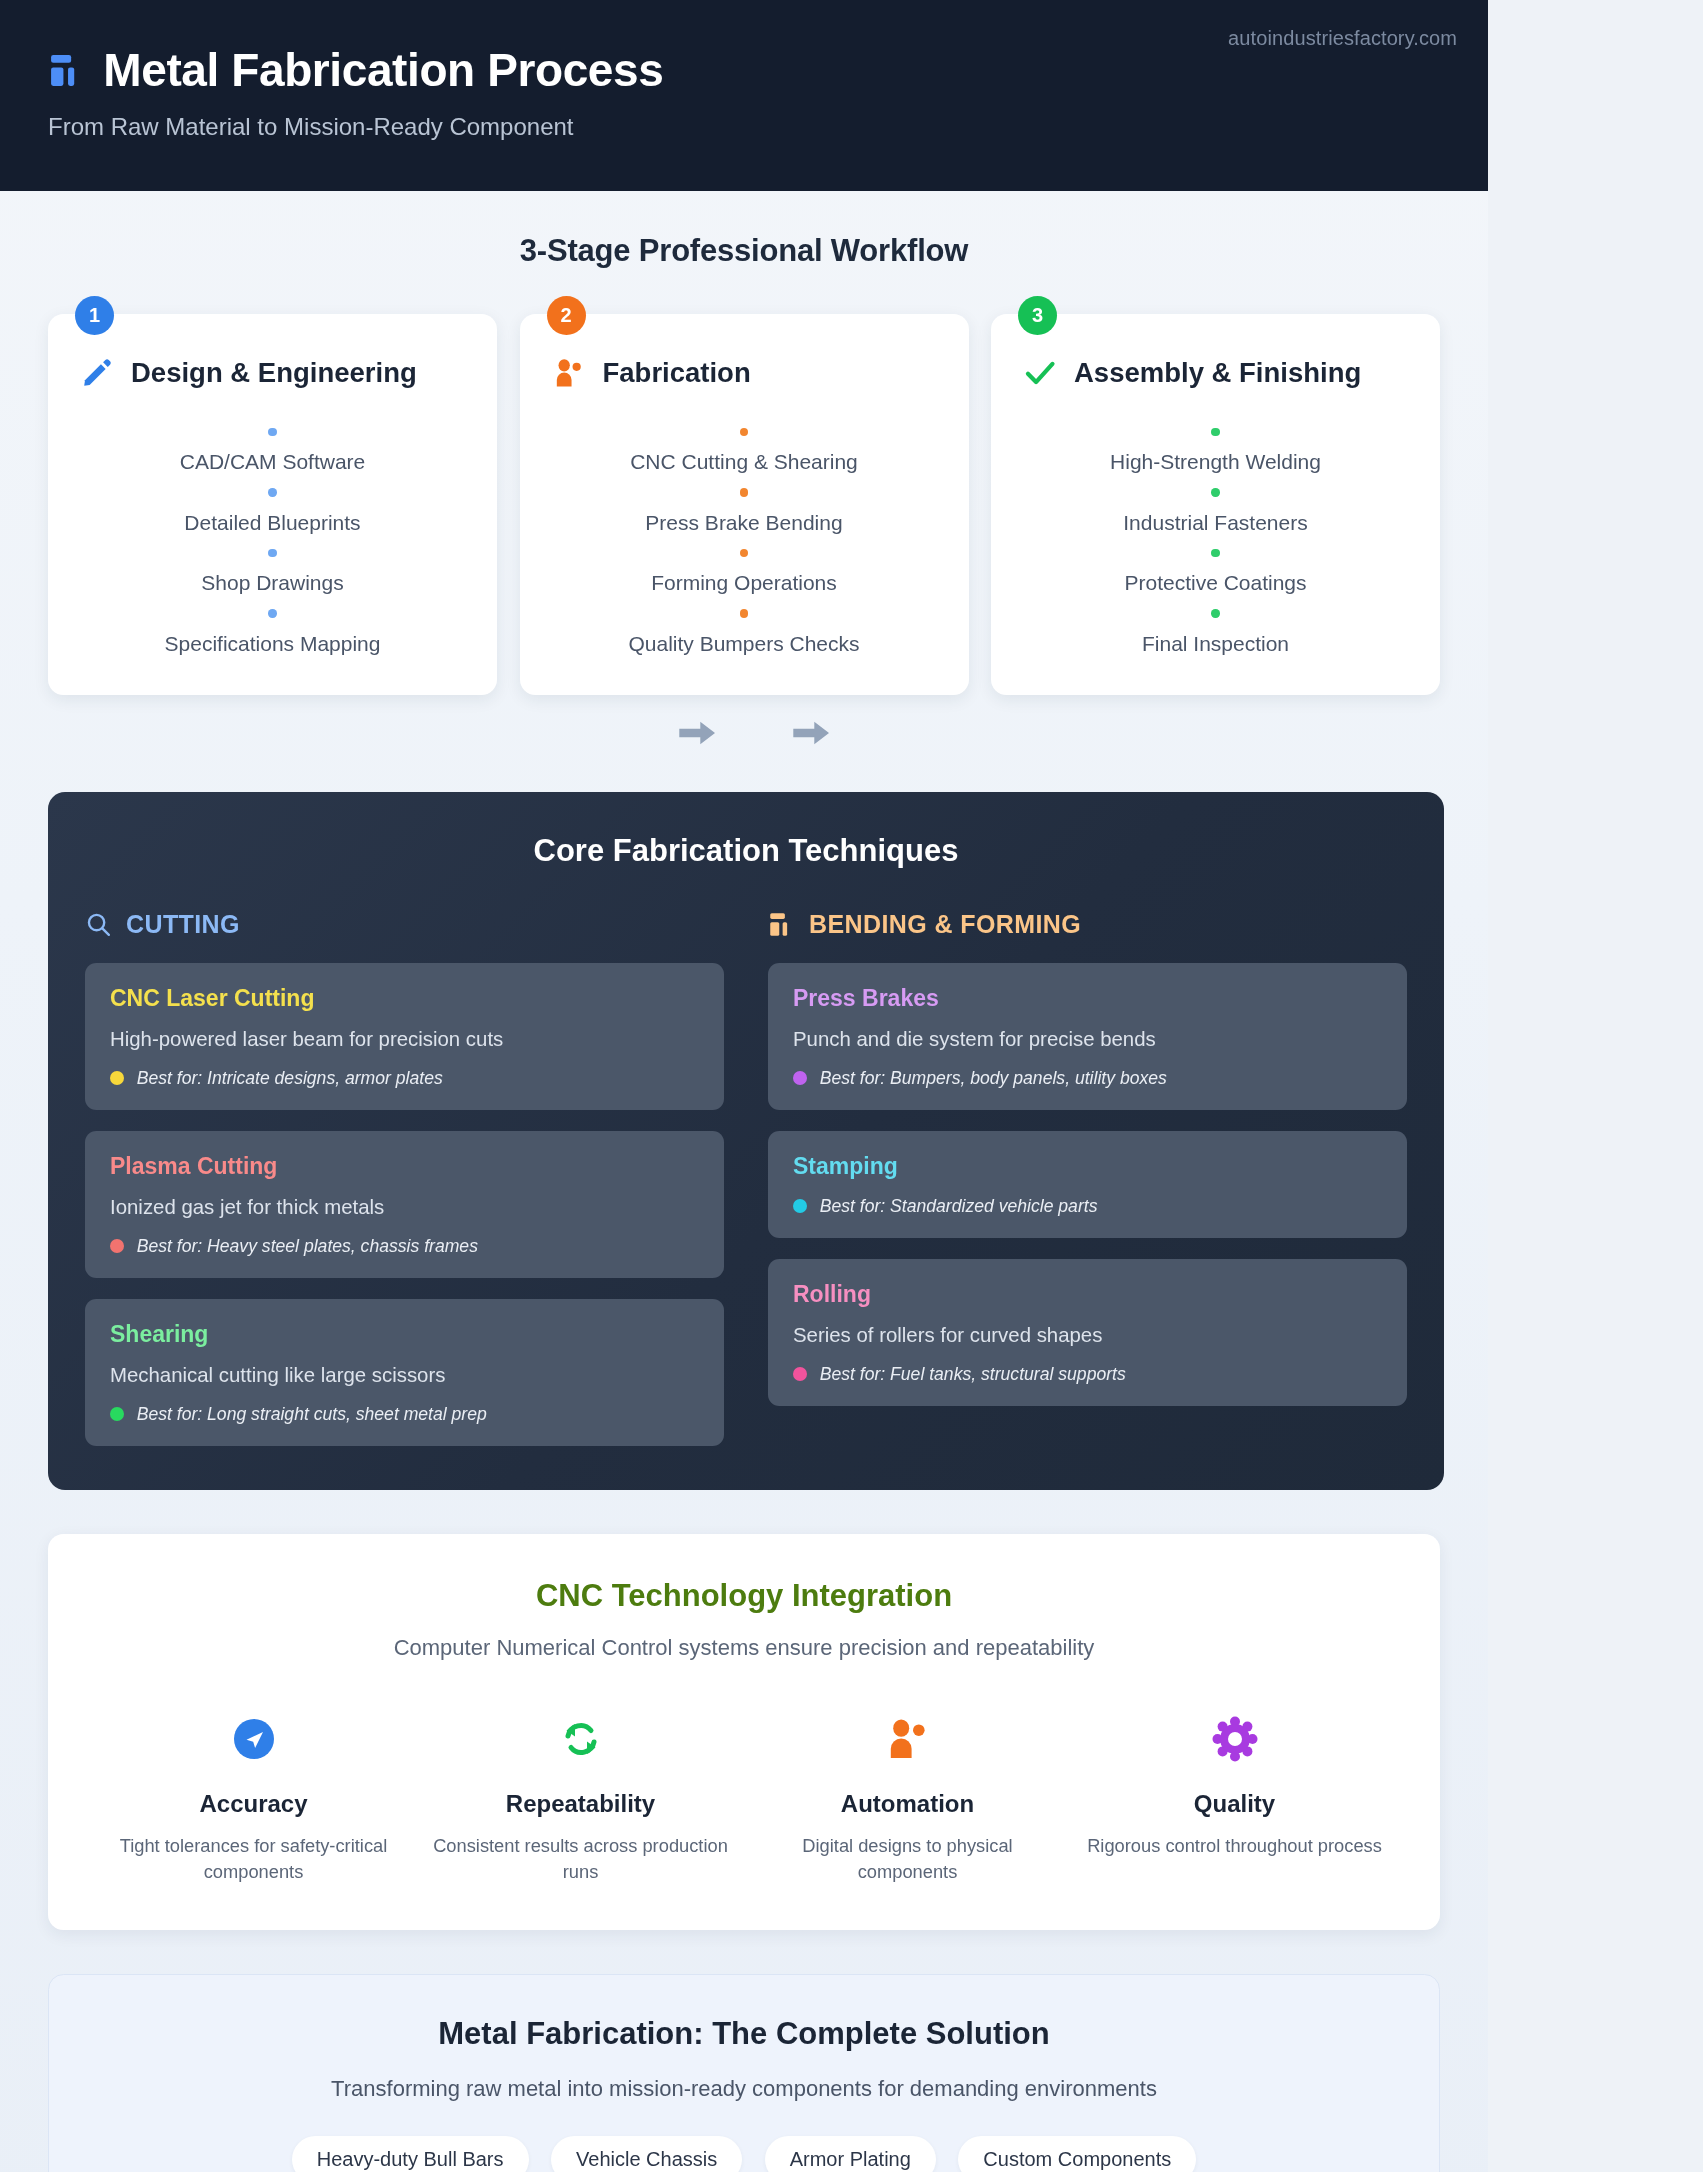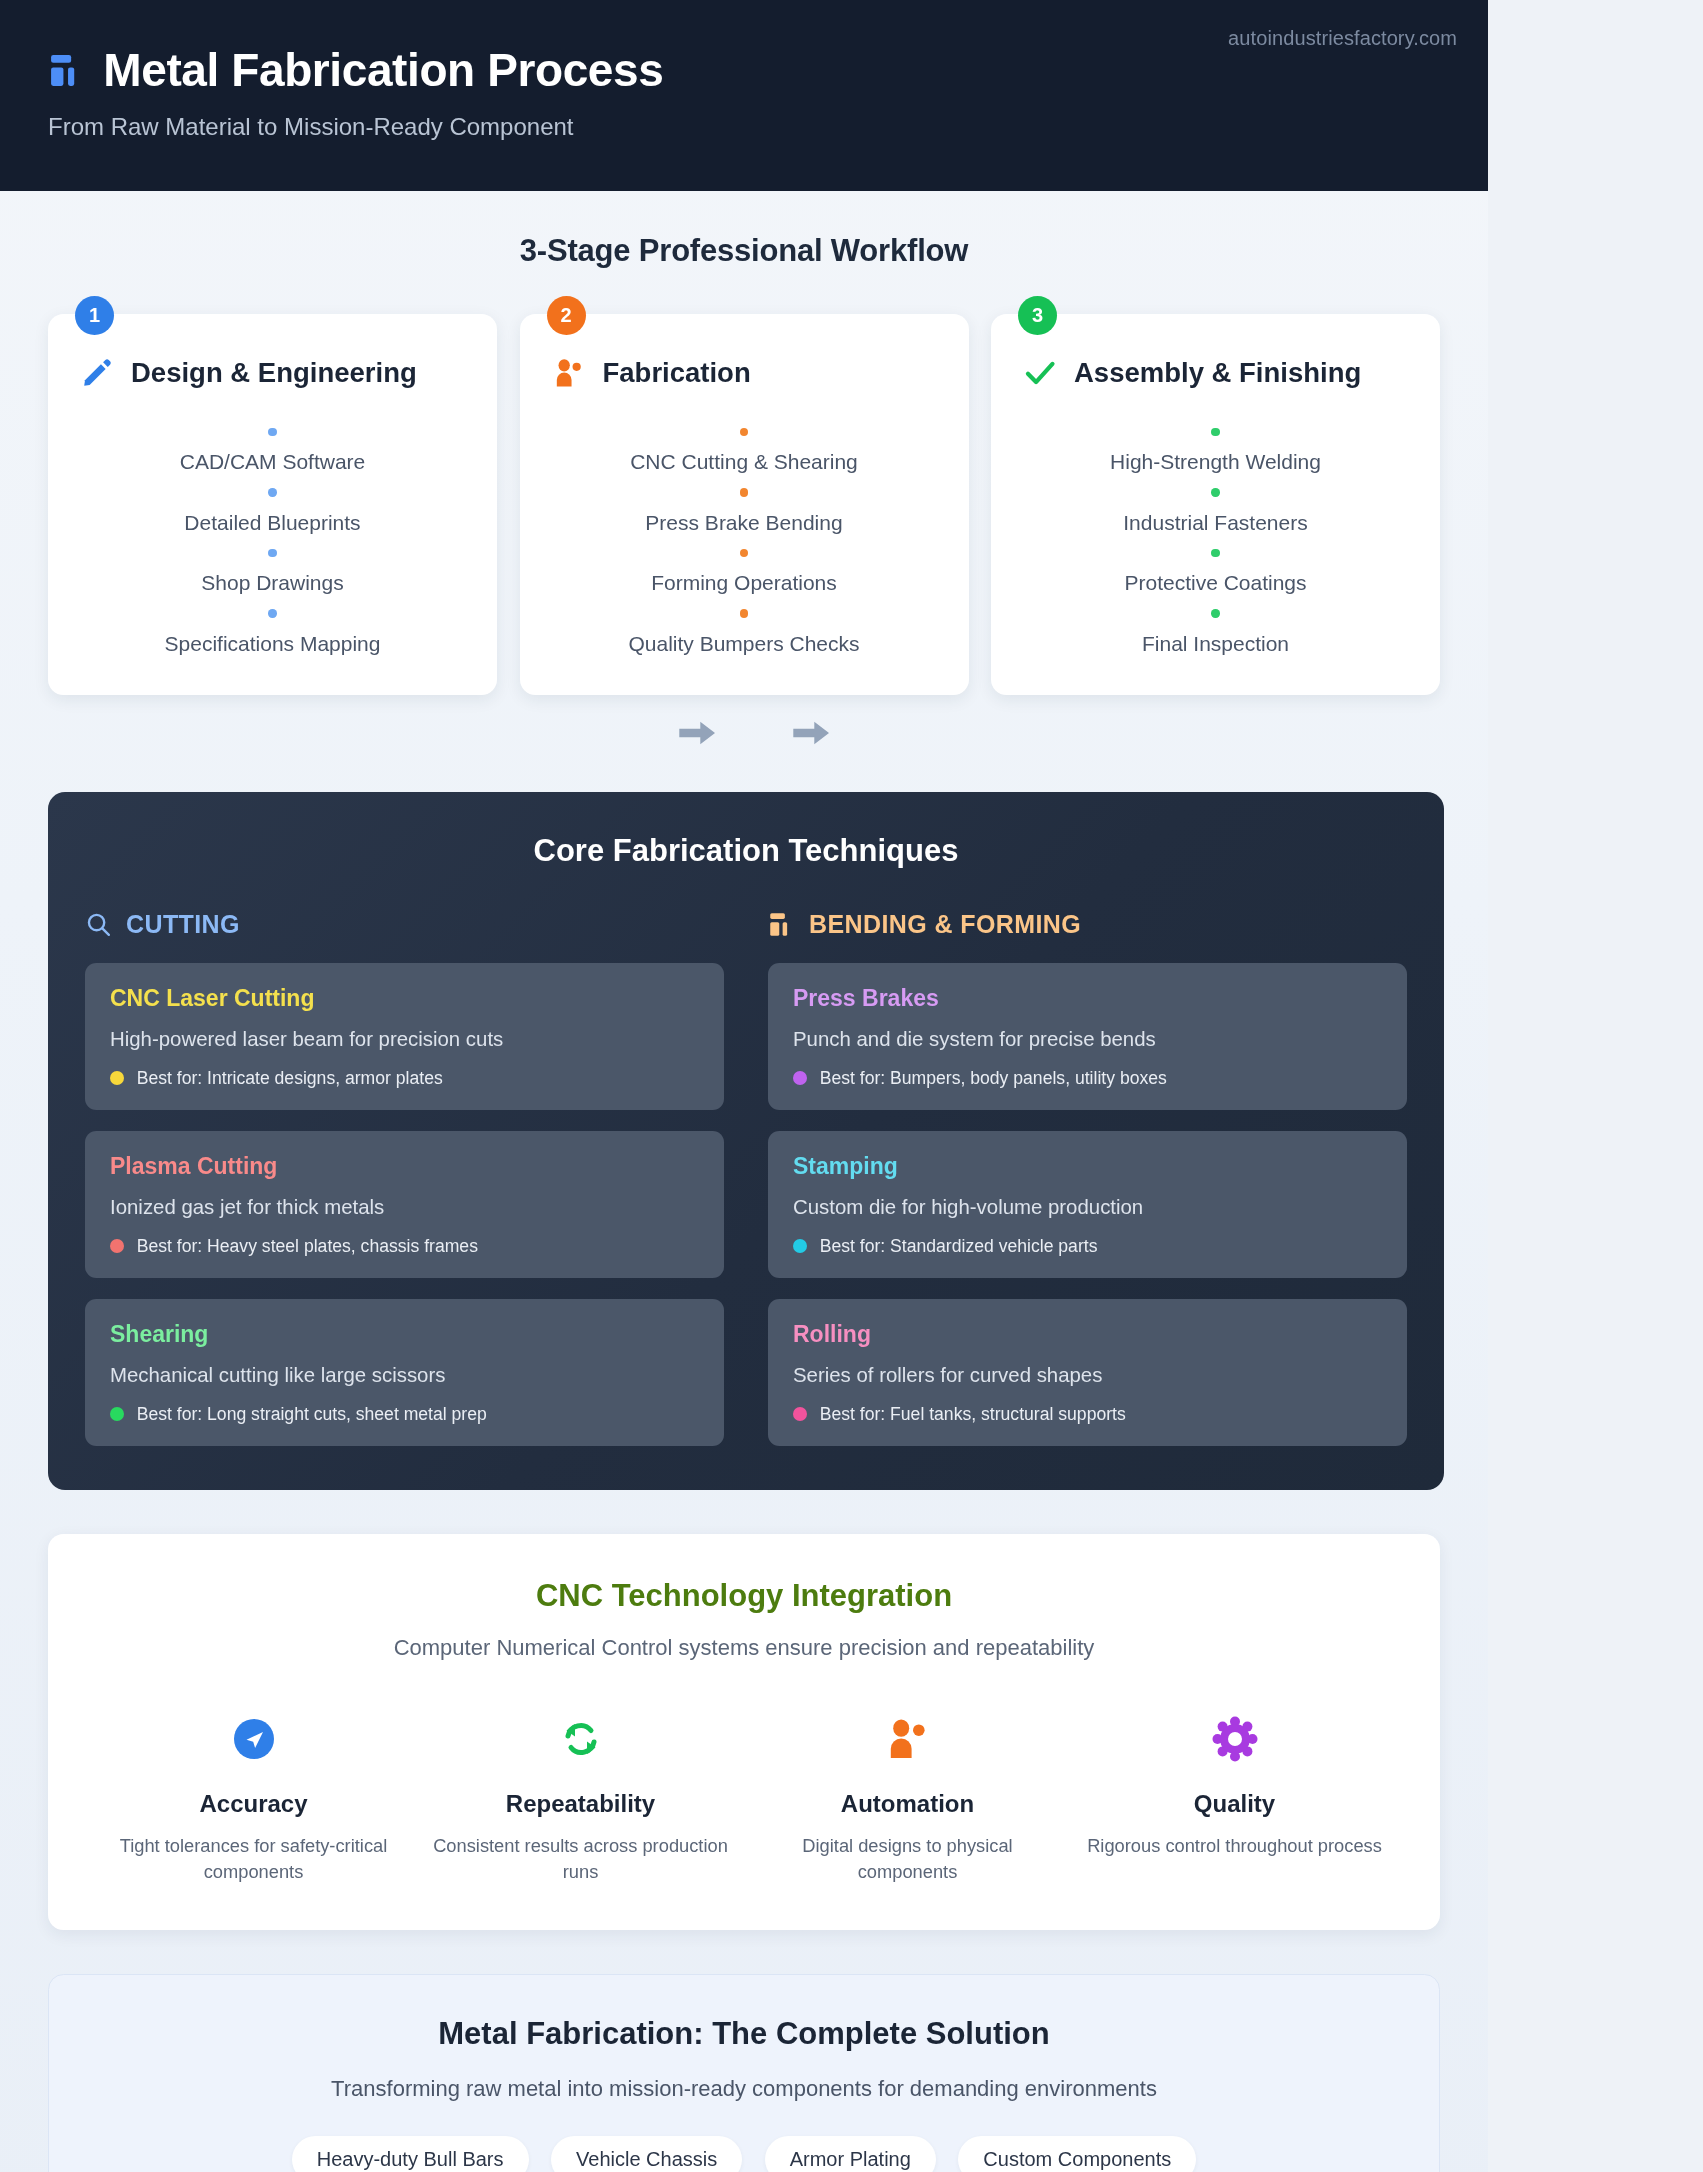--- a/index.html
+++ b/index.html
@@ -171,20 +171,21 @@
     font-size: 20.4px;
     color: #dde3ec;
     margin-bottom: 17px;
   }
   .tech-best {
     display: flex;
     align-items: center;
     gap: 12.7px;
     font-size: 17.6px;
     color: #eaeef4;
+    font-style: italic;
   }
   .dot-md { width: 14px; height: 14px; border-radius: 50%; flex: none; }
 
   
   .cnc {
     margin: 44px 48px 0 48px;
     background: #ffffff;
     border-radius: 15.5px;
     padding: 44px 42px 46px 42px;
     box-shadow: 0 4.2px 15.5px rgba(30, 45, 70, 0.07);
@@ -443,21 +444,20 @@
           <div class="tech-name" style="color:#d79bf3">Press Brakes</div>
           <div class="tech-desc">Punch and die system for precise bends</div>
           <div class="tech-best">
             <span class="dot-md" style="background:#c063ef"></span>
             <span>Best for: Bumpers, body panels, utility boxes</span>
           </div>
         </div>
 
         <div class="tech-card">
           <div class="tech-name" style="color:#63dcf0">Stamping</div>
-          <div class="tech-desc">Custom die for high-volume production</div>
           <div class="tech-best">
             <span class="dot-md" style="background:#23cbe6"></span>
             <span>Best for: Standardized vehicle parts</span>
           </div>
         </div>
 
         <div class="tech-card">
           <div class="tech-name" style="color:#f78fc1">Rolling</div>
           <div class="tech-desc">Series of rollers for curved shapes</div>
           <div class="tech-best">

